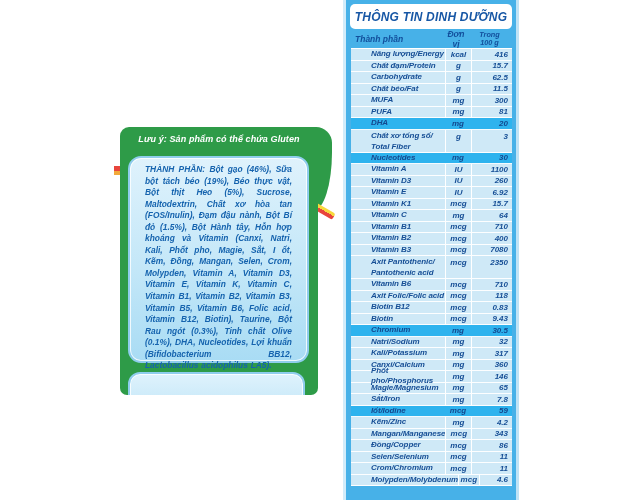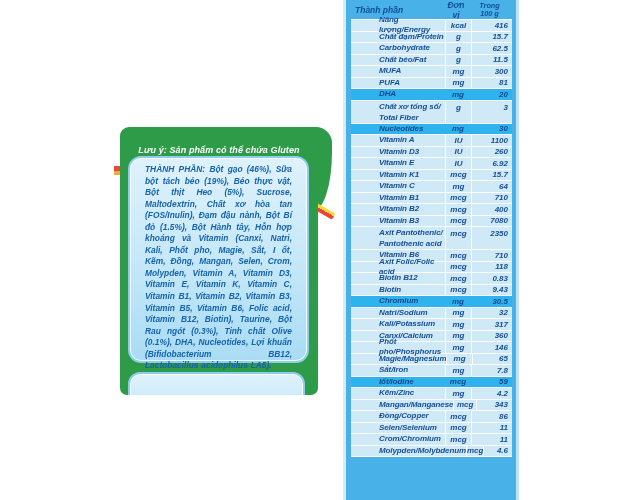--- a/index.html
+++ b/index.html
@@ -18,21 +18,21 @@
   }
   .diag-stripe{
     position:absolute;left:303px;top:205px;width:33px;height:7px;
     transform:rotate(30deg);border-radius:2px;
     background:linear-gradient(180deg,#f7d83d 0 45%,#e8453c 45% 100%);
   }
   .left-stripe{position:absolute;left:114px;top:166px;width:7px;height:10px;}
   .left-stripe .red{width:100%;height:5px;background:#e8453c;}
   .left-stripe .yellow{width:100%;height:4px;background:#f2a93b;}
   .notice{
-    position:absolute;left:0;top:18px;width:100%;text-align:center;
+    position:absolute;left:0;top:7px;width:100%;text-align:center;
     color:#ffffff;font-size:9px;font-weight:bold;font-style:italic;letter-spacing:.1px;
   }
   .ing-box{
     position:absolute;left:8px;top:29px;width:181px;height:207px;box-sizing:border-box;
     background:linear-gradient(180deg,#dff2fc 0%,#c3e7f8 55%,#a9dcf4 100%);
     border:2px solid #8fcdec;border-radius:13px;
     box-shadow:inset 0 0 0 1px rgba(255,255,255,.8);
     padding:6px 15px;
   }
   .ing-text{
@@ -63,21 +63,21 @@
   .nt-body{
     margin:0 4px 0 5px;background:#cfe9f7;border-top:1px solid #ffffff;
   }
   .nt-row{
     display:flex;align-items:center;height:11.5px;box-sizing:border-box;
     border-bottom:1px solid rgba(255,255,255,.95);
     color:#174f96;font-size:8px;font-weight:bold;font-style:italic;
   }
   .nt-row.double{height:23px;align-items:center;}
   .nt-row.double .c-unit,.nt-row.double .c-val{line-height:11px;}
-  .nt-row .c-name{flex:1;padding-left:4px;line-height:10px;letter-spacing:-.1px;margin-left:24px;}
+  .nt-row .c-name{flex:1;padding-left:20px;line-height:10px;letter-spacing:-.1px;}
   .nt-row.double .c-name{line-height:11px;padding-top:.5px;}
   .nt-row .c-unit{width:26px;text-align:center;align-self:stretch;display:flex;
     align-items:center;justify-content:center;border-left:1.5px solid #ffffff;box-sizing:border-box;}
   .nt-row.double .c-unit{align-items:flex-start;padding-top:1px;}
   .nt-row .c-val{width:41px;text-align:right;padding-right:4px;align-self:stretch;display:flex;
     align-items:center;justify-content:flex-end;border-left:1.5px solid #ffffff;box-sizing:border-box;}
   .nt-row.double .c-val{align-items:flex-start;padding-top:1px;}
   .nt-row.hl{background:#2eb3ee;color:#14498f;}
   .nt-row.hl .c-unit,.nt-row.hl .c-val{border-left:none;}
 </style>
@@ -93,20 +93,21 @@
 
 <div class="green-panel">
   <div class="notice">Lưu ý: Sản phẩm có thể chứa Gluten</div>
   <div class="ing-box">
     <div class="ing-text">THÀNH PHẦN: Bột gạo (46%), Sữa bột tách béo (19%), Béo thực vật, Bột thịt Heo (5%), Sucrose, Maltodextrin, Chất xơ hòa tan (FOS/Inulin), Đạm đậu nành, Bột Bí đỏ (1.5%), Bột Hành tây, Hỗn hợp khoáng và Vitamin (Canxi, Natri, Kali, Phốt pho, Magie, Sắt, I ốt, Kẽm, Đồng, Mangan, Selen, Crom, Molypden, Vitamin A, Vitamin D3, Vitamin E, Vitamin K, Vitamin C, Vitamin B1, Vitamin B2, Vitamin B3, Vitamin B5, Vitamin B6, Folic acid, Vitamin B12, Biotin), Taurine, Bột Rau ngót (0.3%), Tinh chất Olive (0.1%), DHA, Nucleotides, Lợi khuẩn (Bifidobacterium BB12, Lactobacillus acidophilus LA5).</div>
   </div>
   <div class="ing-box2"></div>
 </div>
 
 <div class="nt-panel">
+  <div class="nt-title">THÔNG TIN DINH DƯỠNG</div>
   <div class="nt-header">
     <div class="h-name">Thành phần</div>
     <div class="h-unit">Đơn vị</div>
     <div class="h-amt">
       <div>Trong</div>
       <div>100 g</div>
     </div>
   </div>
   <div class="nt-body">
       <div class="nt-row">

